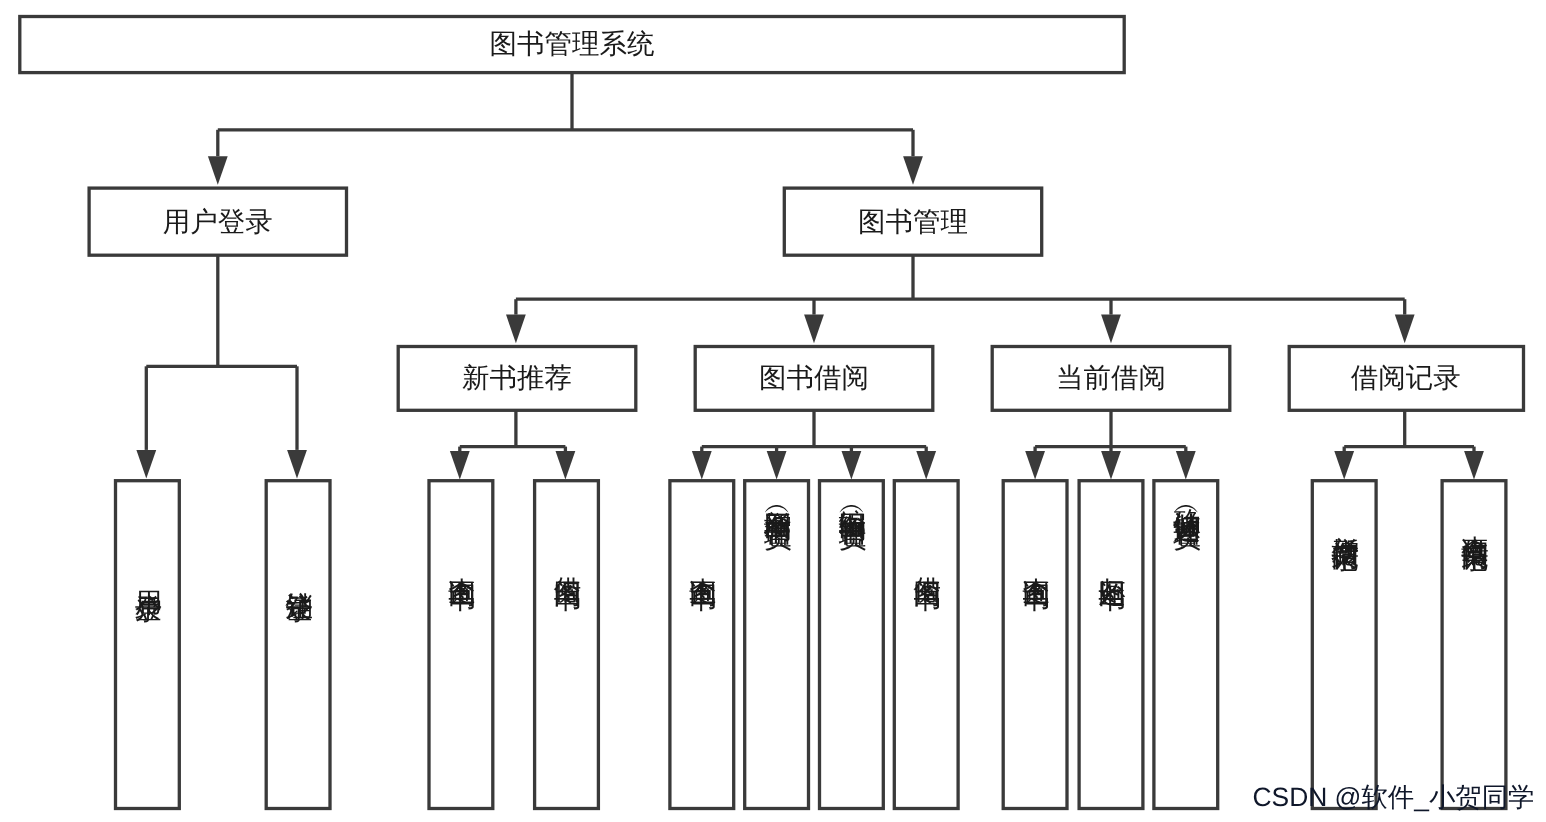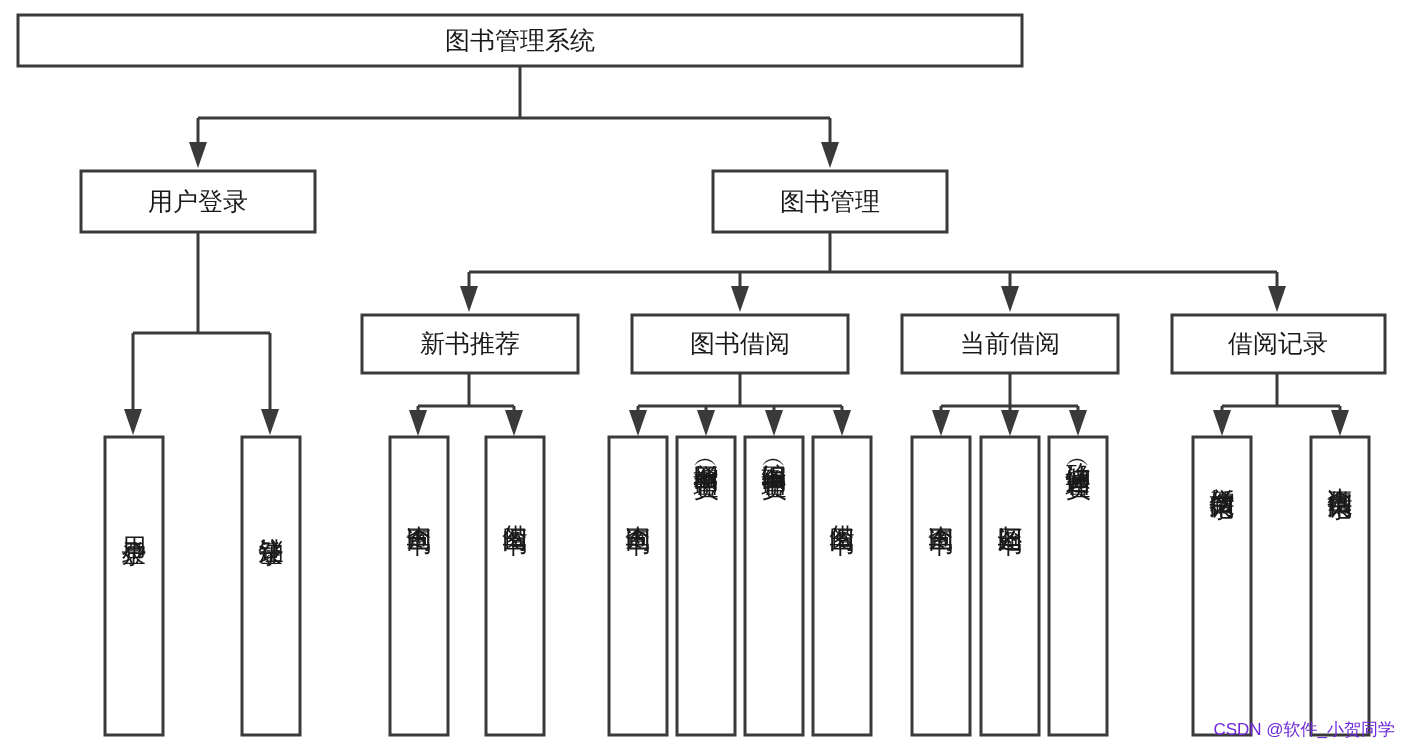--- a/index.html
+++ b/index.html
@@ -75,22 +75,22 @@
     line-height: 1.08;
     color: #1a1a1a;
     letter-spacing: 2px;
     white-space: nowrap;
   }
   .watermark {
     position: absolute;
     right: 10px;
     bottom: 6px;
     font-family: "Liberation Sans", "DejaVu Sans", sans-serif;
-    font-size: 17px;
-    color: #6d28d9;
+    font-size: 24px;
+    color: #0f172a;
     white-space: nowrap;
     user-select: none;
   }
 </style>
 </head>
 <body>
 
 <div id="diagram-root">
 
   <svg class="diagram" viewBox="0 0 1405 747" xmlns="http://www.w3.org/2000/svg">

